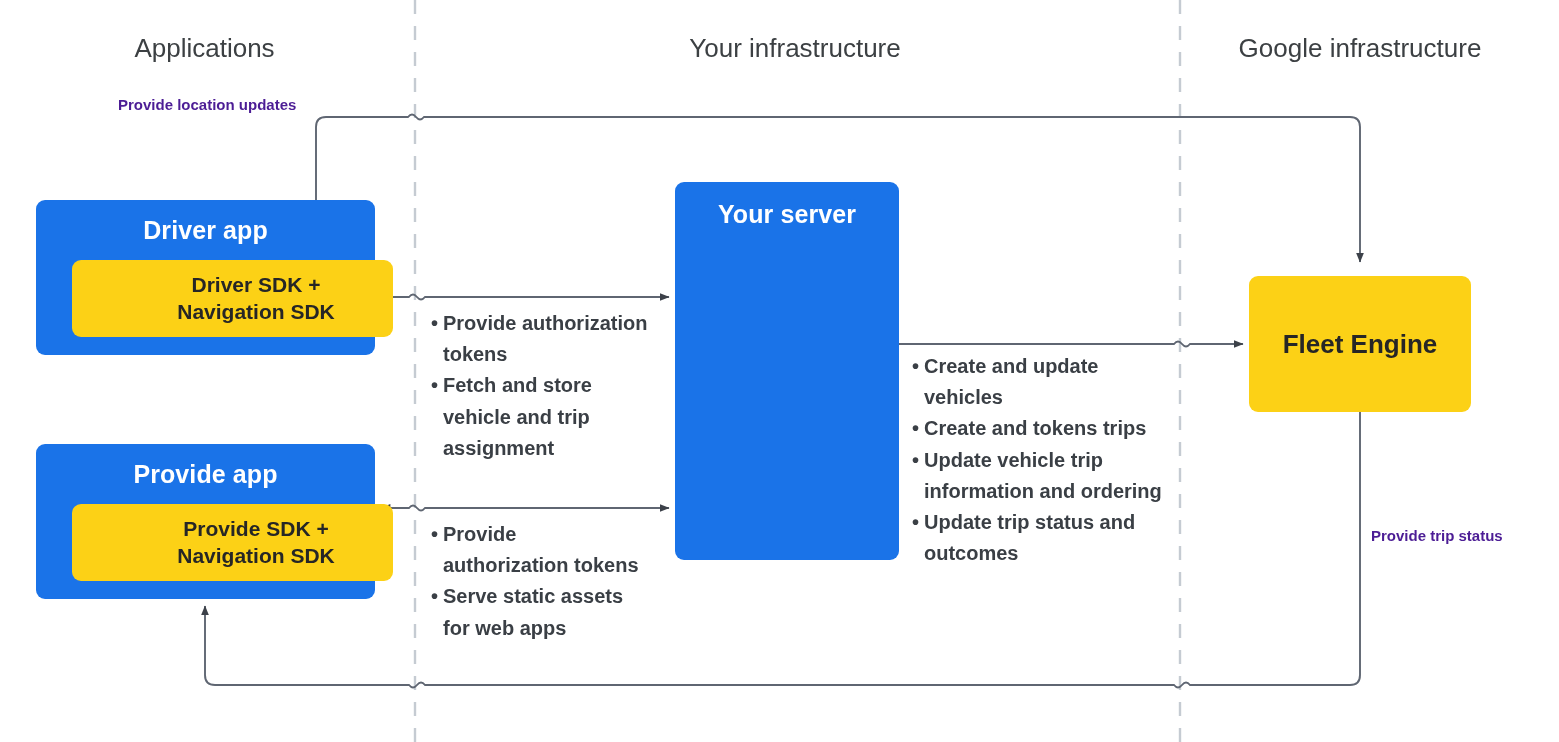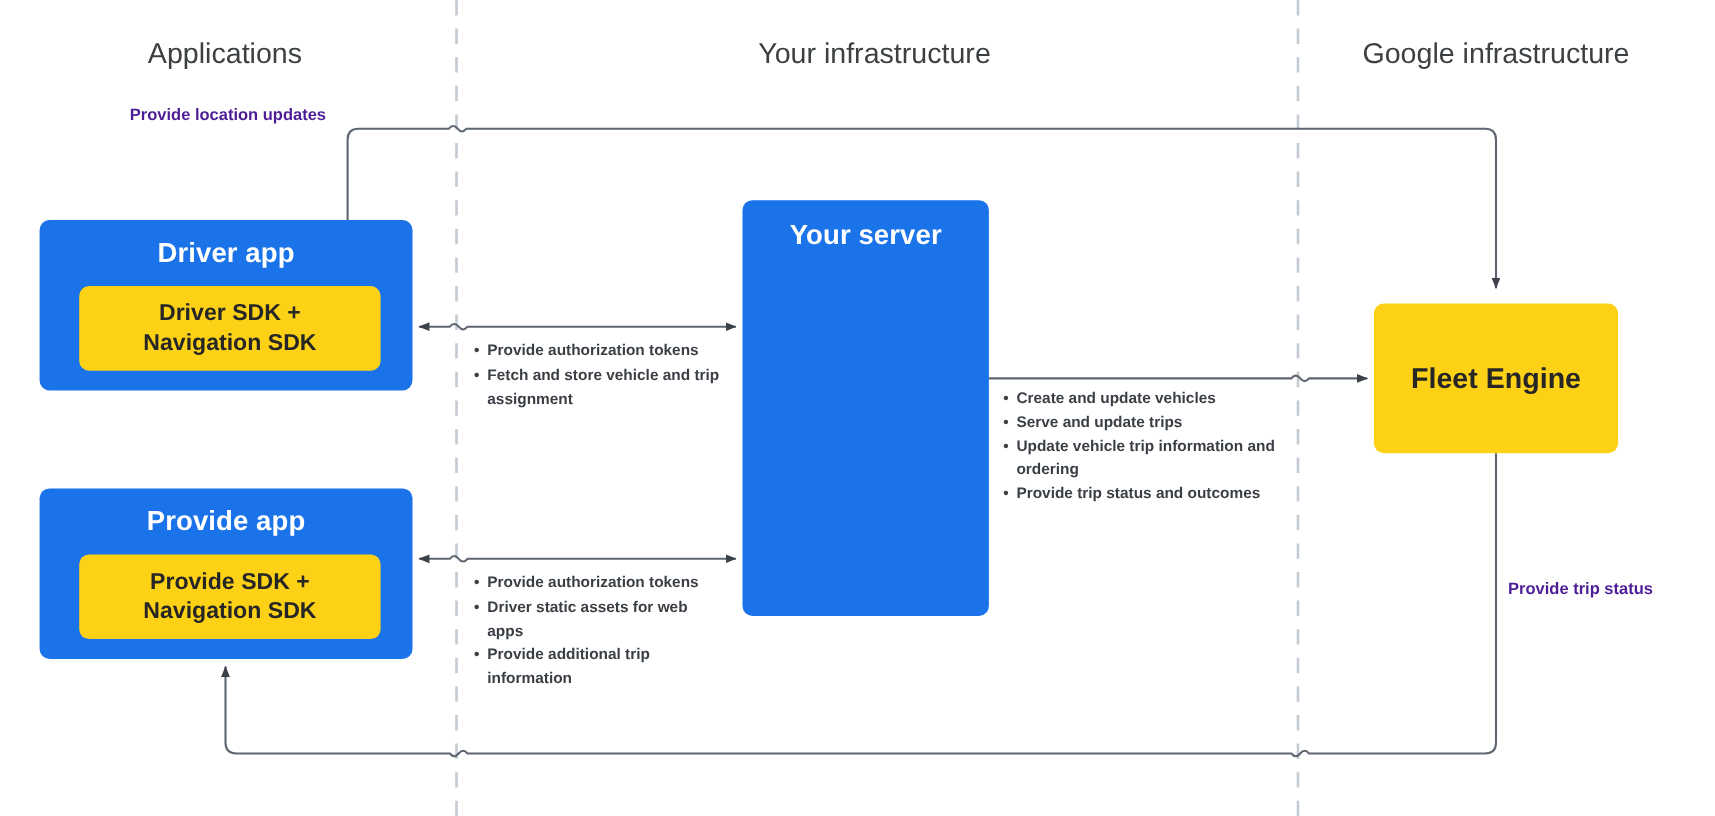--- a/index.html
+++ b/index.html
@@ -60,20 +60,21 @@
     border-radius: 9px;
     background: #fcd116;
     display: flex;
     align-items: center;
     justify-content: center;
     text-align: center;
     font-size: 21px;
     font-weight: bold;
     color: #262626;
     line-height: 1.28;
+    padding-left: 47px;
   }
   .fleet-label {
     position: absolute;
     left: 0;
     right: 0;
     top: 50%;
     transform: translateY(-50%);
     text-align: center;
     font-size: 26px;
     font-weight: bold;
@@ -81,21 +82,21 @@
   }
   .edge-label {
     position: absolute;
     font-size: 15px;
     font-weight: bold;
     color: #4c1d95;
     white-space: nowrap;
   }
   .bullets {
     position: absolute;
-    font-size: 14px;
+    font-size: 20px;
     font-weight: bold;
     color: #3a3f45;
     line-height: 1.56;
   }
   .bullets ul {
     margin: 0;
     padding: 0;
     list-style: none;
   }
   .bullets li {
@@ -192,27 +193,26 @@
   <div class="bullets" style="left:431px; top:308px; width:225px;">
     <ul>
       <li>Provide authorization tokens</li>
       <li>Fetch and store vehicle and trip assignment</li>
     </ul>
   </div>
 
   <div class="bullets" style="left:431px; top:519px; width:215px;">
     <ul>
       <li>Provide authorization tokens</li>
-      <li>Driver static assets for web apps</li>
-      <li>Provide additional trip information</li>
+      <li>Serve static assets for web apps</li>
     </ul>
   </div>
 
   <div class="bullets" style="left:912px; top:351px; width:250px;">
     <ul>
       <li>Create and update vehicles</li>
-      <li>Serve and update trips</li>
+      <li>Create and tokens trips</li>
       <li>Update vehicle trip information and ordering</li>
-      <li>Provide trip status and outcomes</li>
+      <li>Update trip status and outcomes</li>
     </ul>
   </div>
 
 </div>
 
 </body></html>

